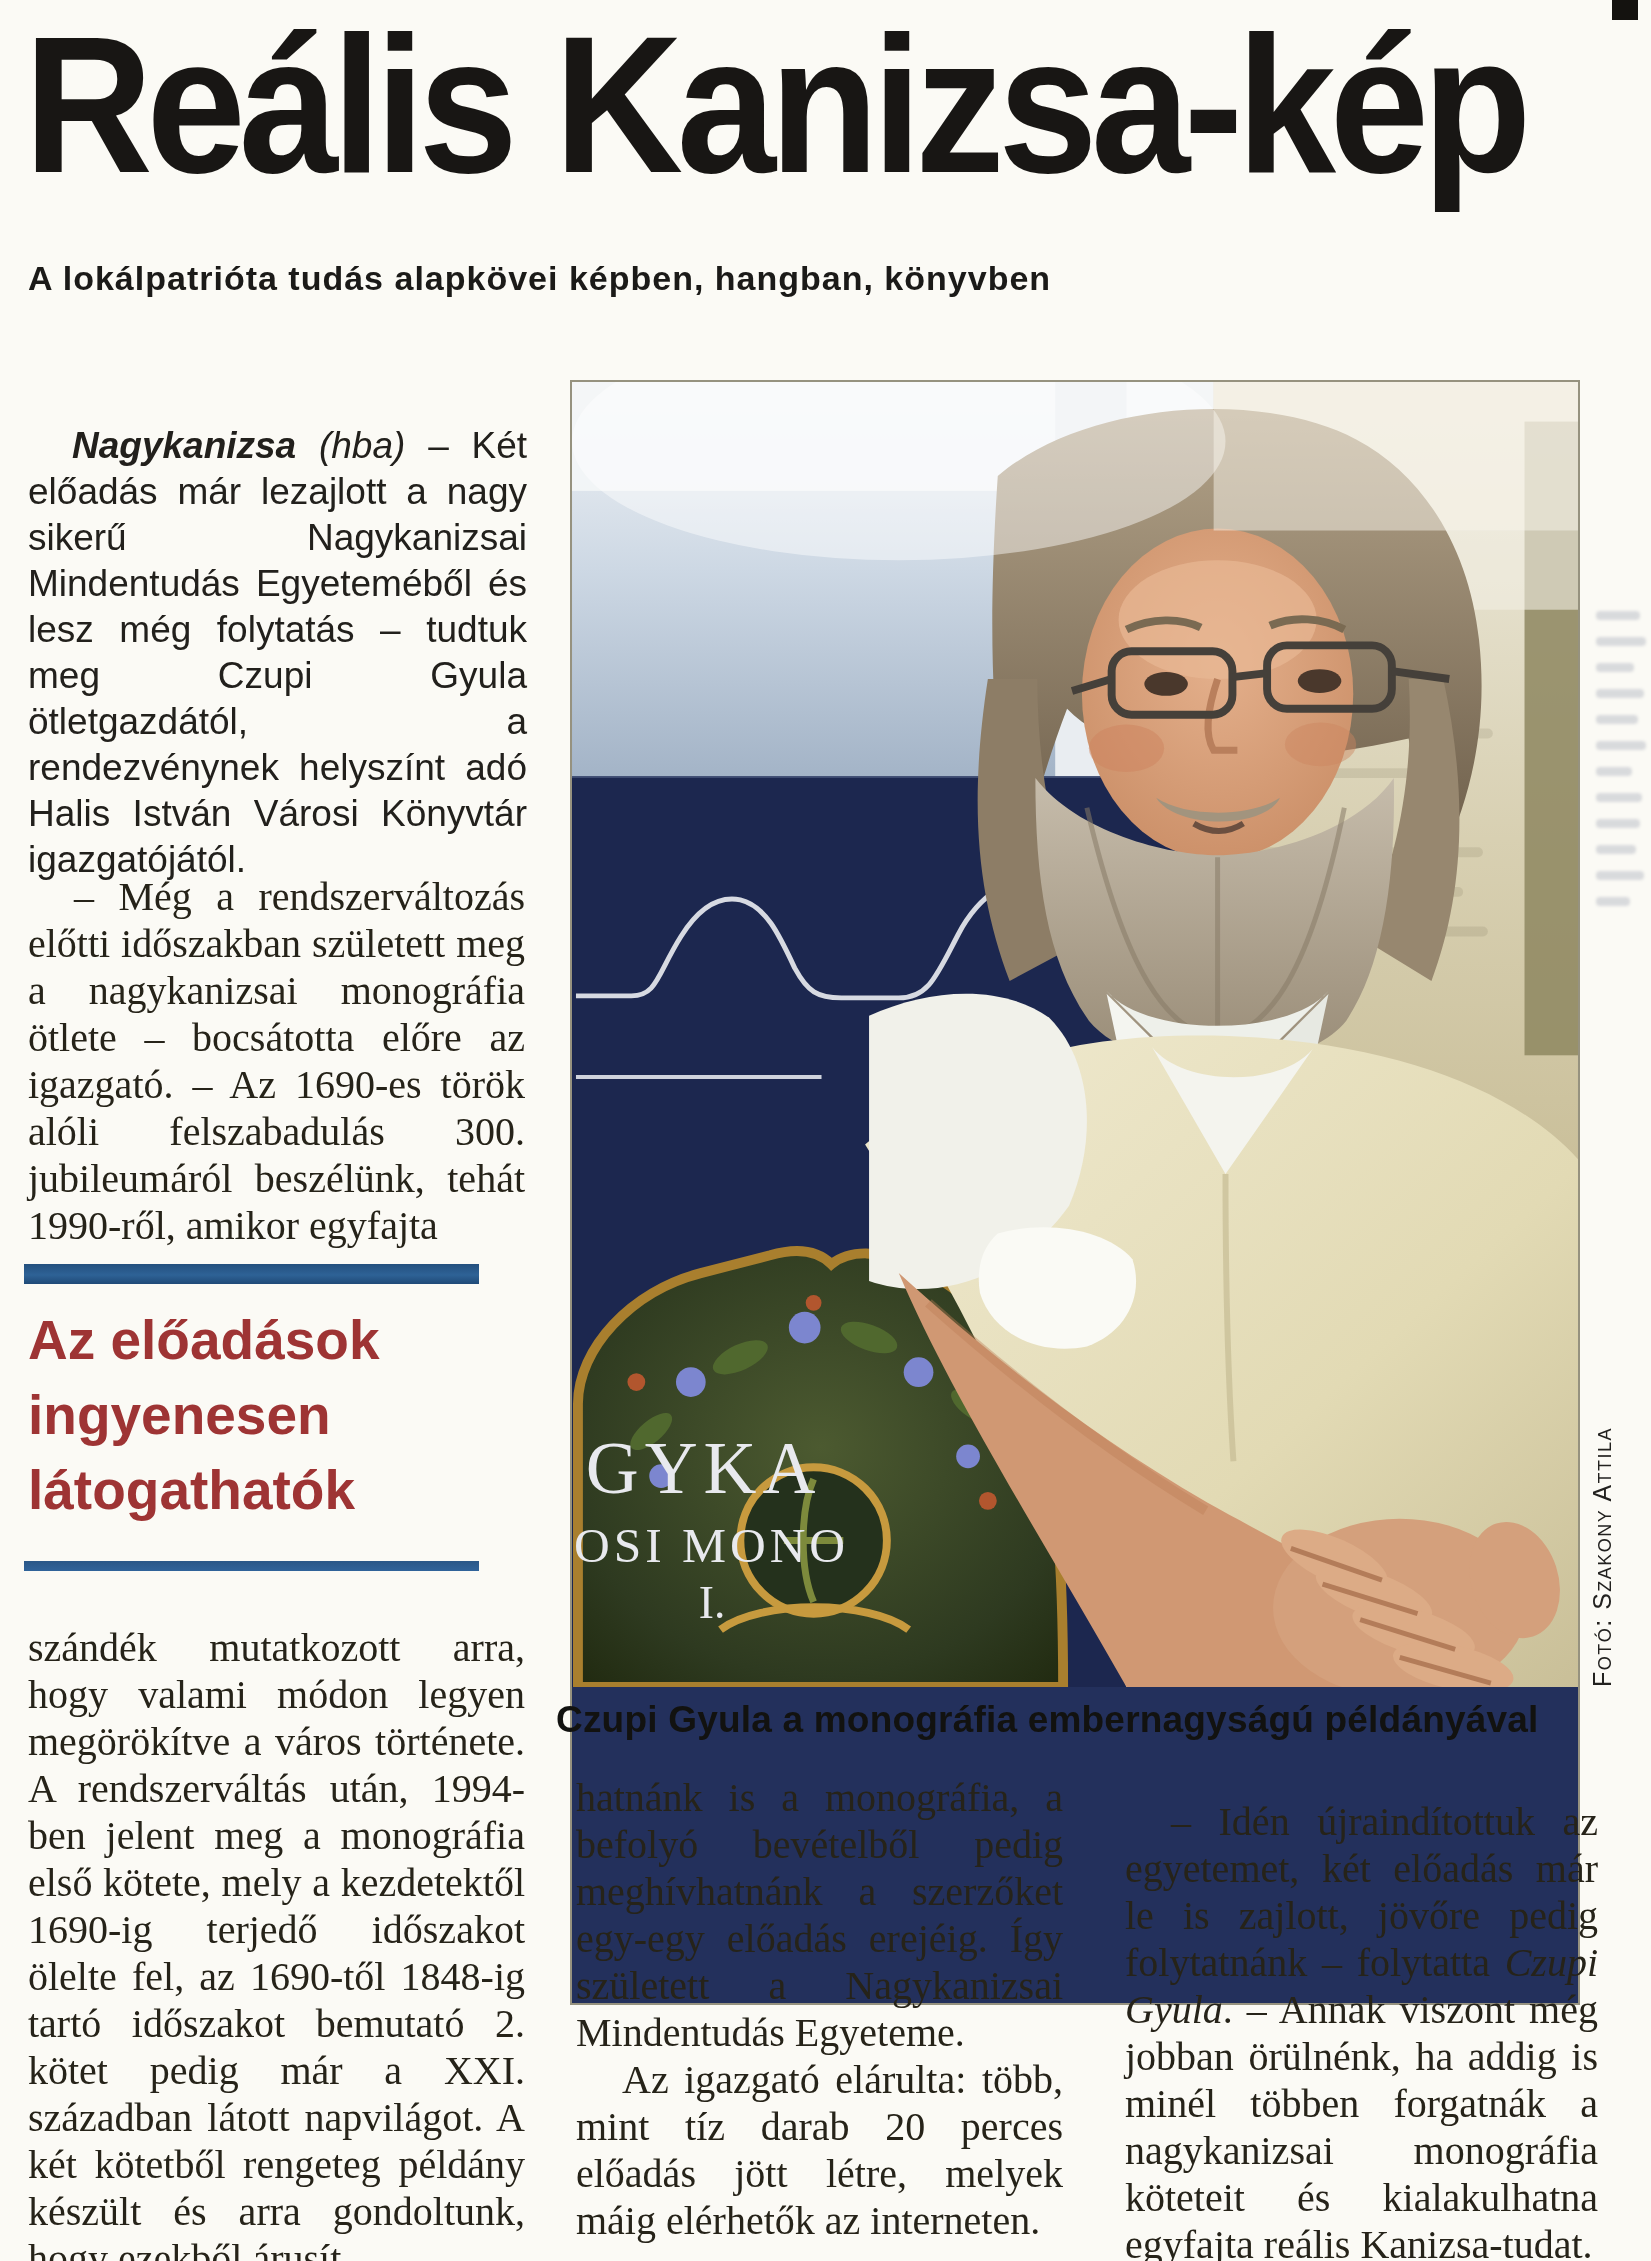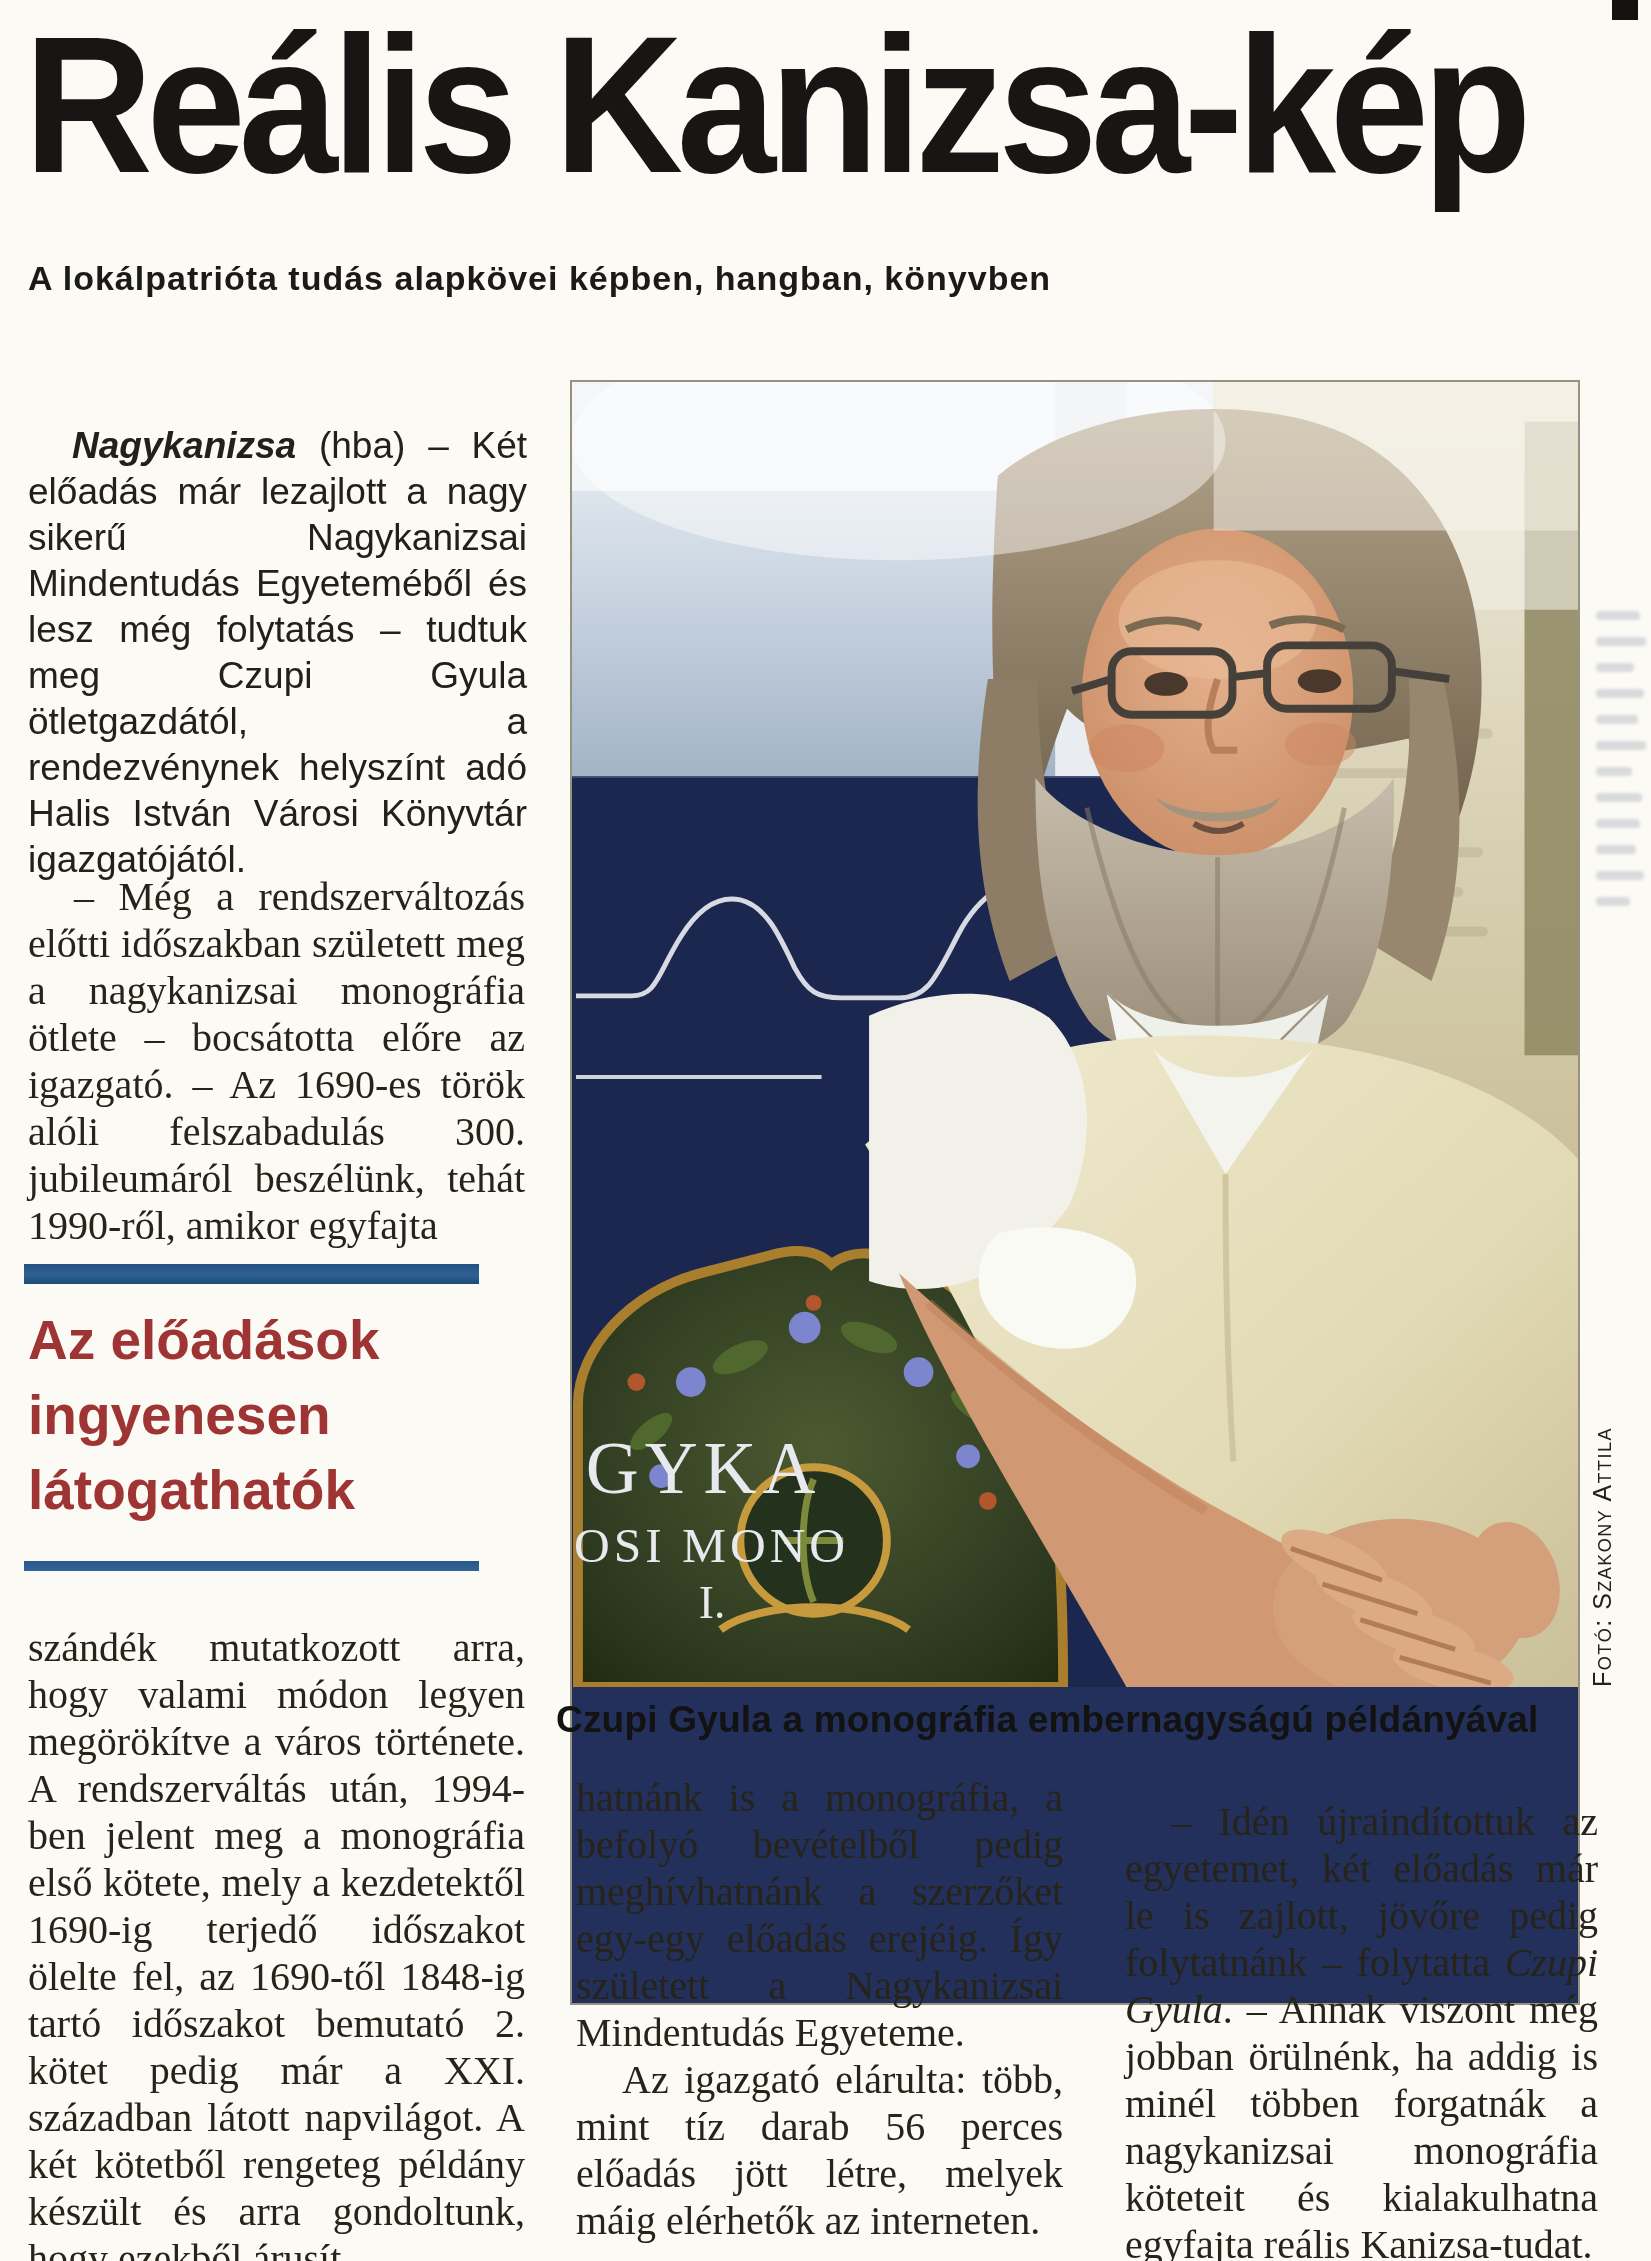--- a/index.html
+++ b/index.html
@@ -32,21 +32,21 @@
   .serif{font-family:"Liberation Serif", serif;font-size:40px;line-height:47px;color:#262319;}
   .indent{text-indent:46px;}
   
   #lead{
     left:28px;top:386px;width:499px;
     font-family:"Liberation Sans", sans-serif;
     font-size:37px;line-height:46px;color:#22201c;
     text-align:justify;text-align-last:left;text-indent:44px;
   }
   #lead .loc{font-weight:700;font-style:italic;}
-  #lead .byline{}
+  #lead .byline{font-style:italic;}
   
   #col1-para2{left:28px;top:873px;width:497px;}
   #rule-top{left:24px;top:1264px;width:455px;height:20px;background:linear-gradient(180deg,#24507e,#2e6296 55%,#1f4a77);}
   #pullquote{
     left:28px;top:1303px;width:465px;
     font-family:"Liberation Sans", sans-serif;
     font-weight:700;font-size:55px;line-height:75px;color:#9e3434;
   }
   #rule-bottom{left:24px;top:1561px;width:455px;height:10px;background:linear-gradient(180deg,#2a5787,#30639a);}
   #col1-para3{left:28px;top:1624px;width:497px;}
@@ -293,19 +293,19 @@
   <div class="ghost-line" style="width:36px"></div>
   <div class="ghost-line" style="width:46px"></div>
   <div class="ghost-line" style="width:44px"></div>
   <div class="ghost-line" style="width:40px"></div>
   <div class="ghost-line" style="width:48px"></div>
   <div class="ghost-line" style="width:34px"></div>
 </div>
 
 <div id="col2" class="col">
   <p class="serif">hatnánk is a monográfia, a befolyó bevételből pedig meghívhatnánk a szerzőket egy-egy előadás erejéig. Így született a Nagykanizsai Mindentudás Egyeteme.</p>
-  <p class="serif indent">Az igazgató elárulta: több, mint tíz darab 56 perces előadás jött létre, melyek máig elérhetők az interneten.</p>
+  <p class="serif indent">Az igazgató elárulta: több, mint tíz darab 20 perces előadás jött létre, melyek máig elérhetők az interneten.</p>
 </div>
 
 <div id="col3" class="col">
   <p class="serif indent"><span>– Idén újraindítottuk az egyetemet, két előadás már le is zajlott, jövőre pedig folytatnánk – folytatta </span><i>Czupi Gyula</i><span>. – Annak viszont még jobban örülnénk, ha addig is minél többen forgatnák a nagykanizsai monográfia köteteit és kialakulhatna egyfajta reális Kanizsa-tudat.</span></p>
 </div>
 
 
 </body></html>

